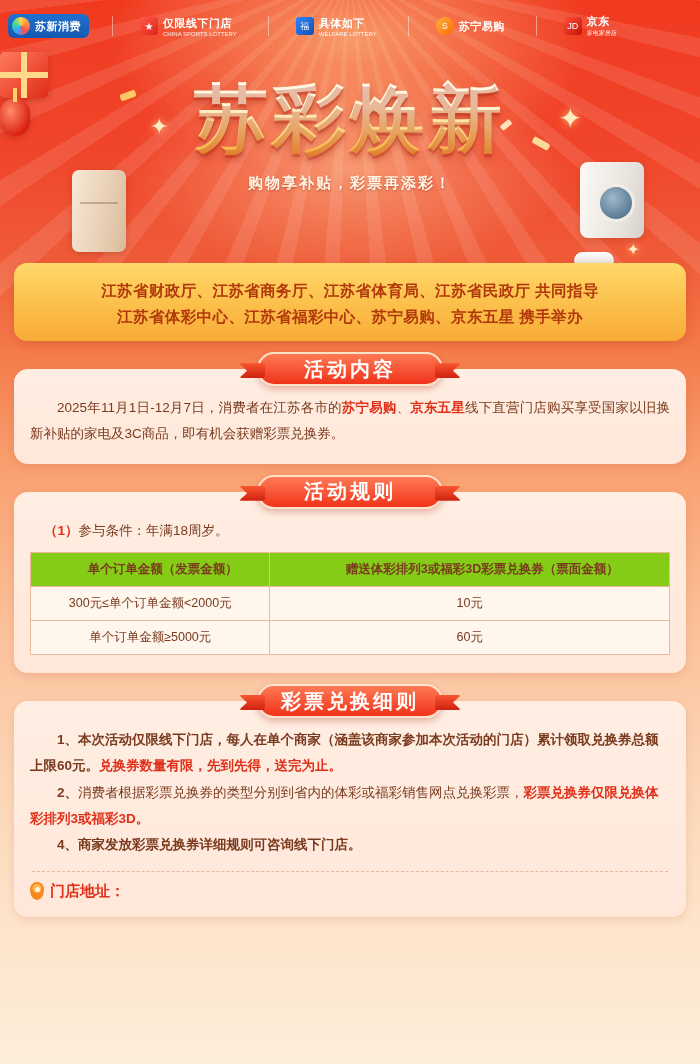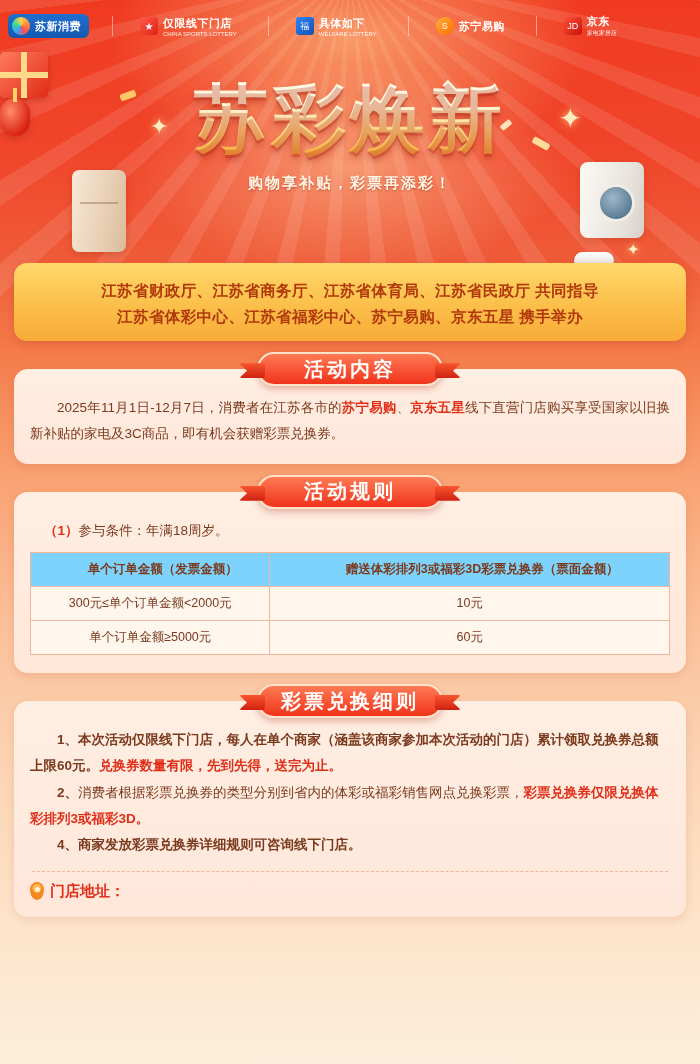--- a/index.html
+++ b/index.html
@@ -208,21 +208,21 @@
     background: #fff6ee;
     font-size: 12.5px;
     color: #7a3a1e;
   }
   table.tier th, table.tier td {
     border: 1px solid #f0b79a;
     padding: 8px 4px;
     text-align: center;
     font-weight: 400;
   }
-  table.tier th { font-weight: 700; background: #7dd3fc; padding-left: 29px; }
+  table.tier th { font-weight: 700; background: #84cc16; padding-left: 29px; }
 
   .exch p { color:#7a3a1e; font-size: 13.5px; line-height: 1.95; text-indent: 27px; }
   .exch .b { font-weight: 700; }
   .exch .r { color: #e0301a; font-weight: 700; }
 
   .dashed { border: none; border-top: 1px dashed #eab89f; margin: 12px 2px 10px; }
 
   .addr-head { display:flex; align-items:center; gap:6px; }
   .pin {
     width: 14px; height: 18px;

